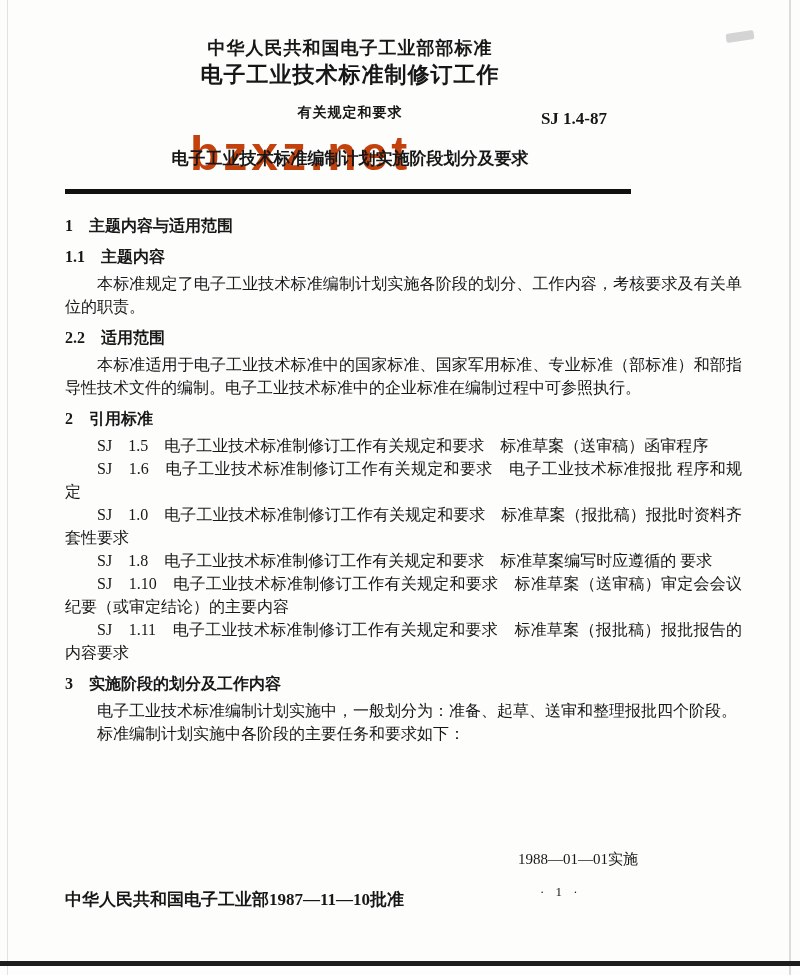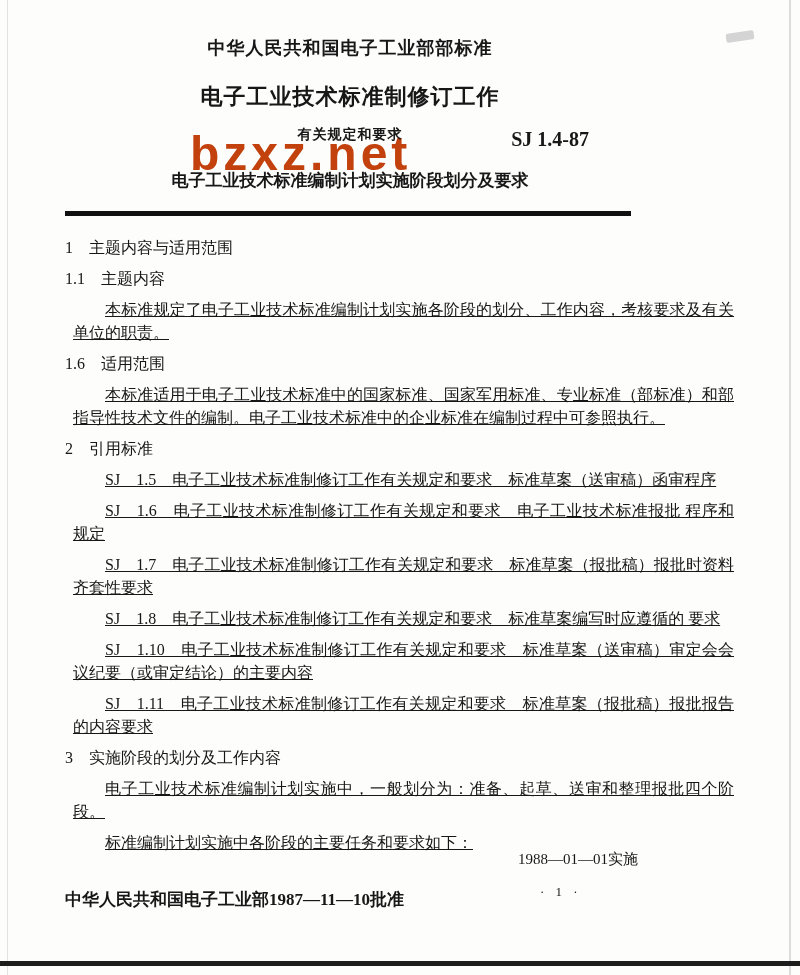--- a/index.html
+++ b/index.html
@@ -31,37 +31,37 @@
   
   .header {
     position: relative;
     z-index: 1;
     width: 570px;
     margin-left: 65px;
     padding-top: 36px;
     text-align: center;
   }
   .org     { font-size: 18px; font-weight: bold; letter-spacing: 1px; }
-  .title1  { font-size: 22px; font-weight: bold; margin-top: 22px; letter-spacing: 1px; }
+  .title1  { font-size: 22px; font-weight: bold; letter-spacing: 1px; }
   .title2-row { position: relative; margin-top: 13px; }
   .title2  { font-size: 14px; font-weight: bold; letter-spacing: 1px; }
-  .std-no  { position: absolute; right: 46px; bottom: -7px; font-size: 20px; font-weight: bold; font-family: "Liberation Serif", serif; }
+  .std-no  { position: absolute; right: 28px; bottom: -7px; font-size: 17px; font-weight: bold; font-family: "Liberation Serif", serif; }
   .subtitle{ font-size: 17px; font-weight: bold; margin-top: 25px; }
   .rule    { margin-top: 19px; height: 5px; background: #111; width: 566px; }
   
   .doc-body {
     position: relative;
     z-index: 1;
     margin: 20px 58px 0 65px;
     font-size: 16px;
     line-height: 23px;
     text-align: justify;
   }
-  .doc-body .h { font-weight: normal; margin: 8px 0 4px; }
-  .doc-body .p { margin: 8px; text-indent: 2em; text-decoration: underline; }
+  .doc-body .h { font-weight: bold; margin: 8px 0 4px; }
+  .doc-body .p { margin: 0; text-indent: 2em; }
   
   .foot-approval { position: absolute; left: 65px;  top: 888px; font-size: 17px; font-weight: bold; z-index: 1; }
   .foot-impl     { position: absolute; left: 518px; top: 850px; font-size: 15px; font-weight: normal; z-index: 1; }
   .page-no       { position: absolute; left: 540px; top: 884px; font-size: 13px; letter-spacing: 4px; z-index: 1; }
 </style>
 </head>
 <body>
 
 <div class="page">
 
@@ -80,26 +80,26 @@
       <span class="std-no">SJ 1.4-87</span>
     </div>
     <div class="subtitle">电子工业技术标准编制计划实施阶段划分及要求</div>
     <div class="rule"></div>
   </div>
 
   <div class="doc-body">
     <div class="h">1　主题内容与适用范围</div>
     <div class="h">1.1　主题内容</div>
     <div class="p">本标准规定了电子工业技术标准编制计划实施各阶段的划分、工作内容，考核要求及有关单位的职责。</div>
-    <div class="h">1.6　适用范围</div>
+    <div class="h">2.2　适用范围</div>
     <div class="p">本标准适用于电子工业技术标准中的国家标准、国家军用标准、专业标准（部标准）和部指导性技术文件的编制。电子工业技术标准中的企业标准在编制过程中可参照执行。</div>
     <div class="h">2　引用标准</div>
     <div class="p">SJ　1.5　电子工业技术标准制修订工作有关规定和要求　标准草案（送审稿）函审程序</div>
     <div class="p">SJ　1.6　电子工业技术标准制修订工作有关规定和要求　电子工业技术标准报批 程序和规定</div>
-    <div class="p">SJ　1.7　电子工业技术标准制修订工作有关规定和要求　标准草案（报批稿）报批时资料齐套性要求</div>
+    <div class="p">SJ　1.0　电子工业技术标准制修订工作有关规定和要求　标准草案（报批稿）报批时资料齐套性要求</div>
     <div class="p">SJ　1.8　电子工业技术标准制修订工作有关规定和要求　标准草案编写时应遵循的 要求</div>
     <div class="p">SJ　1.10　电子工业技术标准制修订工作有关规定和要求　标准草案（送审稿）审定会会议纪要（或审定结论）的主要内容</div>
     <div class="p">SJ　1.11　电子工业技术标准制修订工作有关规定和要求　标准草案（报批稿）报批报告的内容要求</div>
     <div class="h">3　实施阶段的划分及工作内容</div>
     <div class="p">电子工业技术标准编制计划实施中，一般划分为：准备、起草、送审和整理报批四个阶段。</div>
     <div class="p">标准编制计划实施中各阶段的主要任务和要求如下：</div>
   </div>
 
   <div class="foot-approval">中华人民共和国电子工业部1987—11—10批准</div>
   <div class="foot-impl">1988—01—01实施</div>

